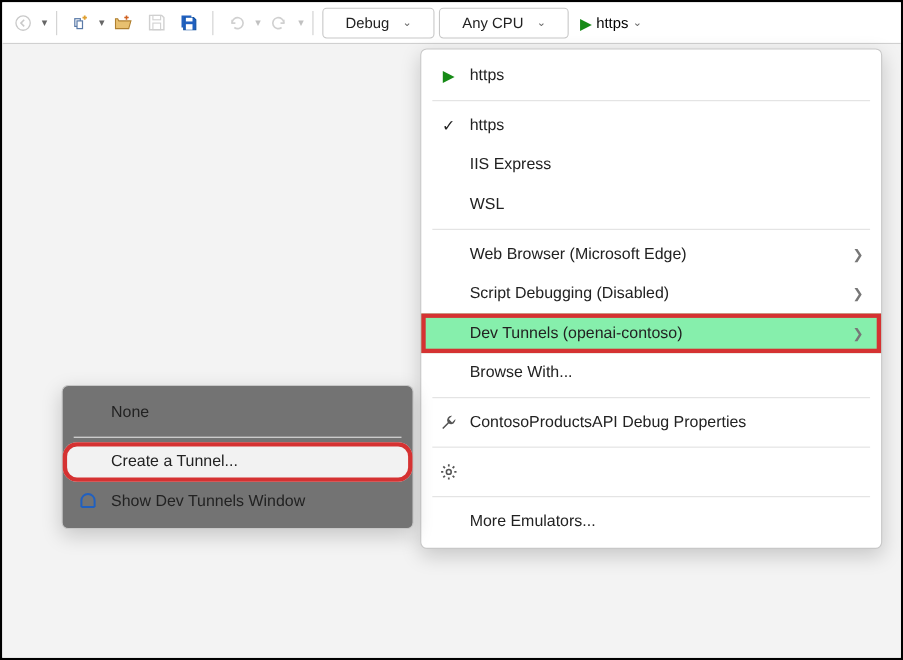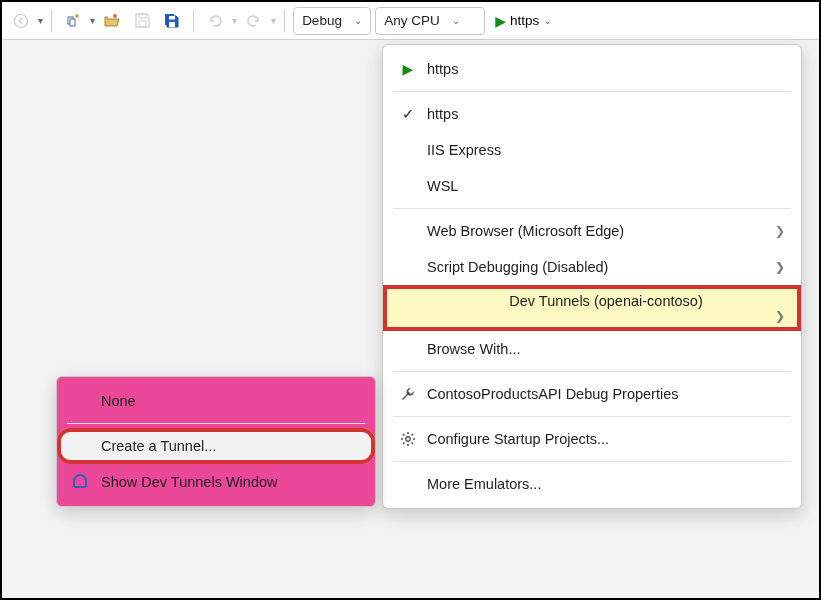--- a/index.html
+++ b/index.html
@@ -37,21 +37,21 @@
       height: 22px;
       background: #d0d0d0;
       margin: 0 4px;
     }
     .tb-combo {
       display: flex;
       align-items: center;
       height: 28px;
       border: 1px solid #c8c8c8;
       border-radius: 4px;
-      padding: 0 8px;
+      padding: 0 20px;
       background: #fff;
       gap: 12px;
       font-size: 13.5px;
       color: #222;
     }
     .tb-run {
       display: flex;
       align-items: center;
       gap: 4px;
       padding: 0 6px;
@@ -102,35 +102,33 @@
       color: #777;
     }
     .dd-sep {
       height: 1px;
       background: #e2e2e2;
       margin: 4px 10px;
     }
     .dd-item.highlight-box {
       outline: 4px solid #d53232;
       outline-offset: -4px;
-      background: #fef9c3;
-      flex-direction: column;
+      background: #86efac;
     }
 
     .submenu {
       position: absolute;
       top: 310px;
       left: 54px;
       width: 320px;
-      background: #ec4899;
+      background: #737373;
       border: 1px solid #c8c8c8;
       border-radius: 6px;
       box-shadow: 0 6px 18px rgba(0,0,0,0.18);
       padding: 6px 0;
-      margin-top: 26px;
     }
     .sm-item {
       display: flex;
       align-items: center;
       padding: 8px 16px 8px 44px;
       position: relative;
       font-size: 14.5px;
       color: #222;
       min-height: 36px;
     }
@@ -282,21 +280,20 @@
       <span>ContosoProductsAPI Debug Properties</span>
     </div>
     <div class="dd-sep"></div>
     <div class="dd-item">
       <span class="pre">
         <svg width="16" height="16" viewBox="0 0 16 16">
             <circle cx="8" cy="8" r="2.2" fill="none" stroke="#555" stroke-width="1.4"></circle>
             <path d="M8 1 L8 3 M8 13 L8 15 M1 8 L3 8 M13 8 L15 8 M3 3 L4.5 4.5 M11.5 11.5 L13 13 M3 13 L4.5 11.5 M11.5 4.5 L13 3" stroke="#555" stroke-width="1.6"></path>
           </svg>
       </span>
-      <span>Configure Startup Projects...</span>
     </div>
     <div class="dd-sep"></div>
     <div class="dd-item">
       <span>More Emulators...</span>
     </div>
   </div>
 
   <div class="submenu">
     <div class="sm-item">
       <span>None</span>

